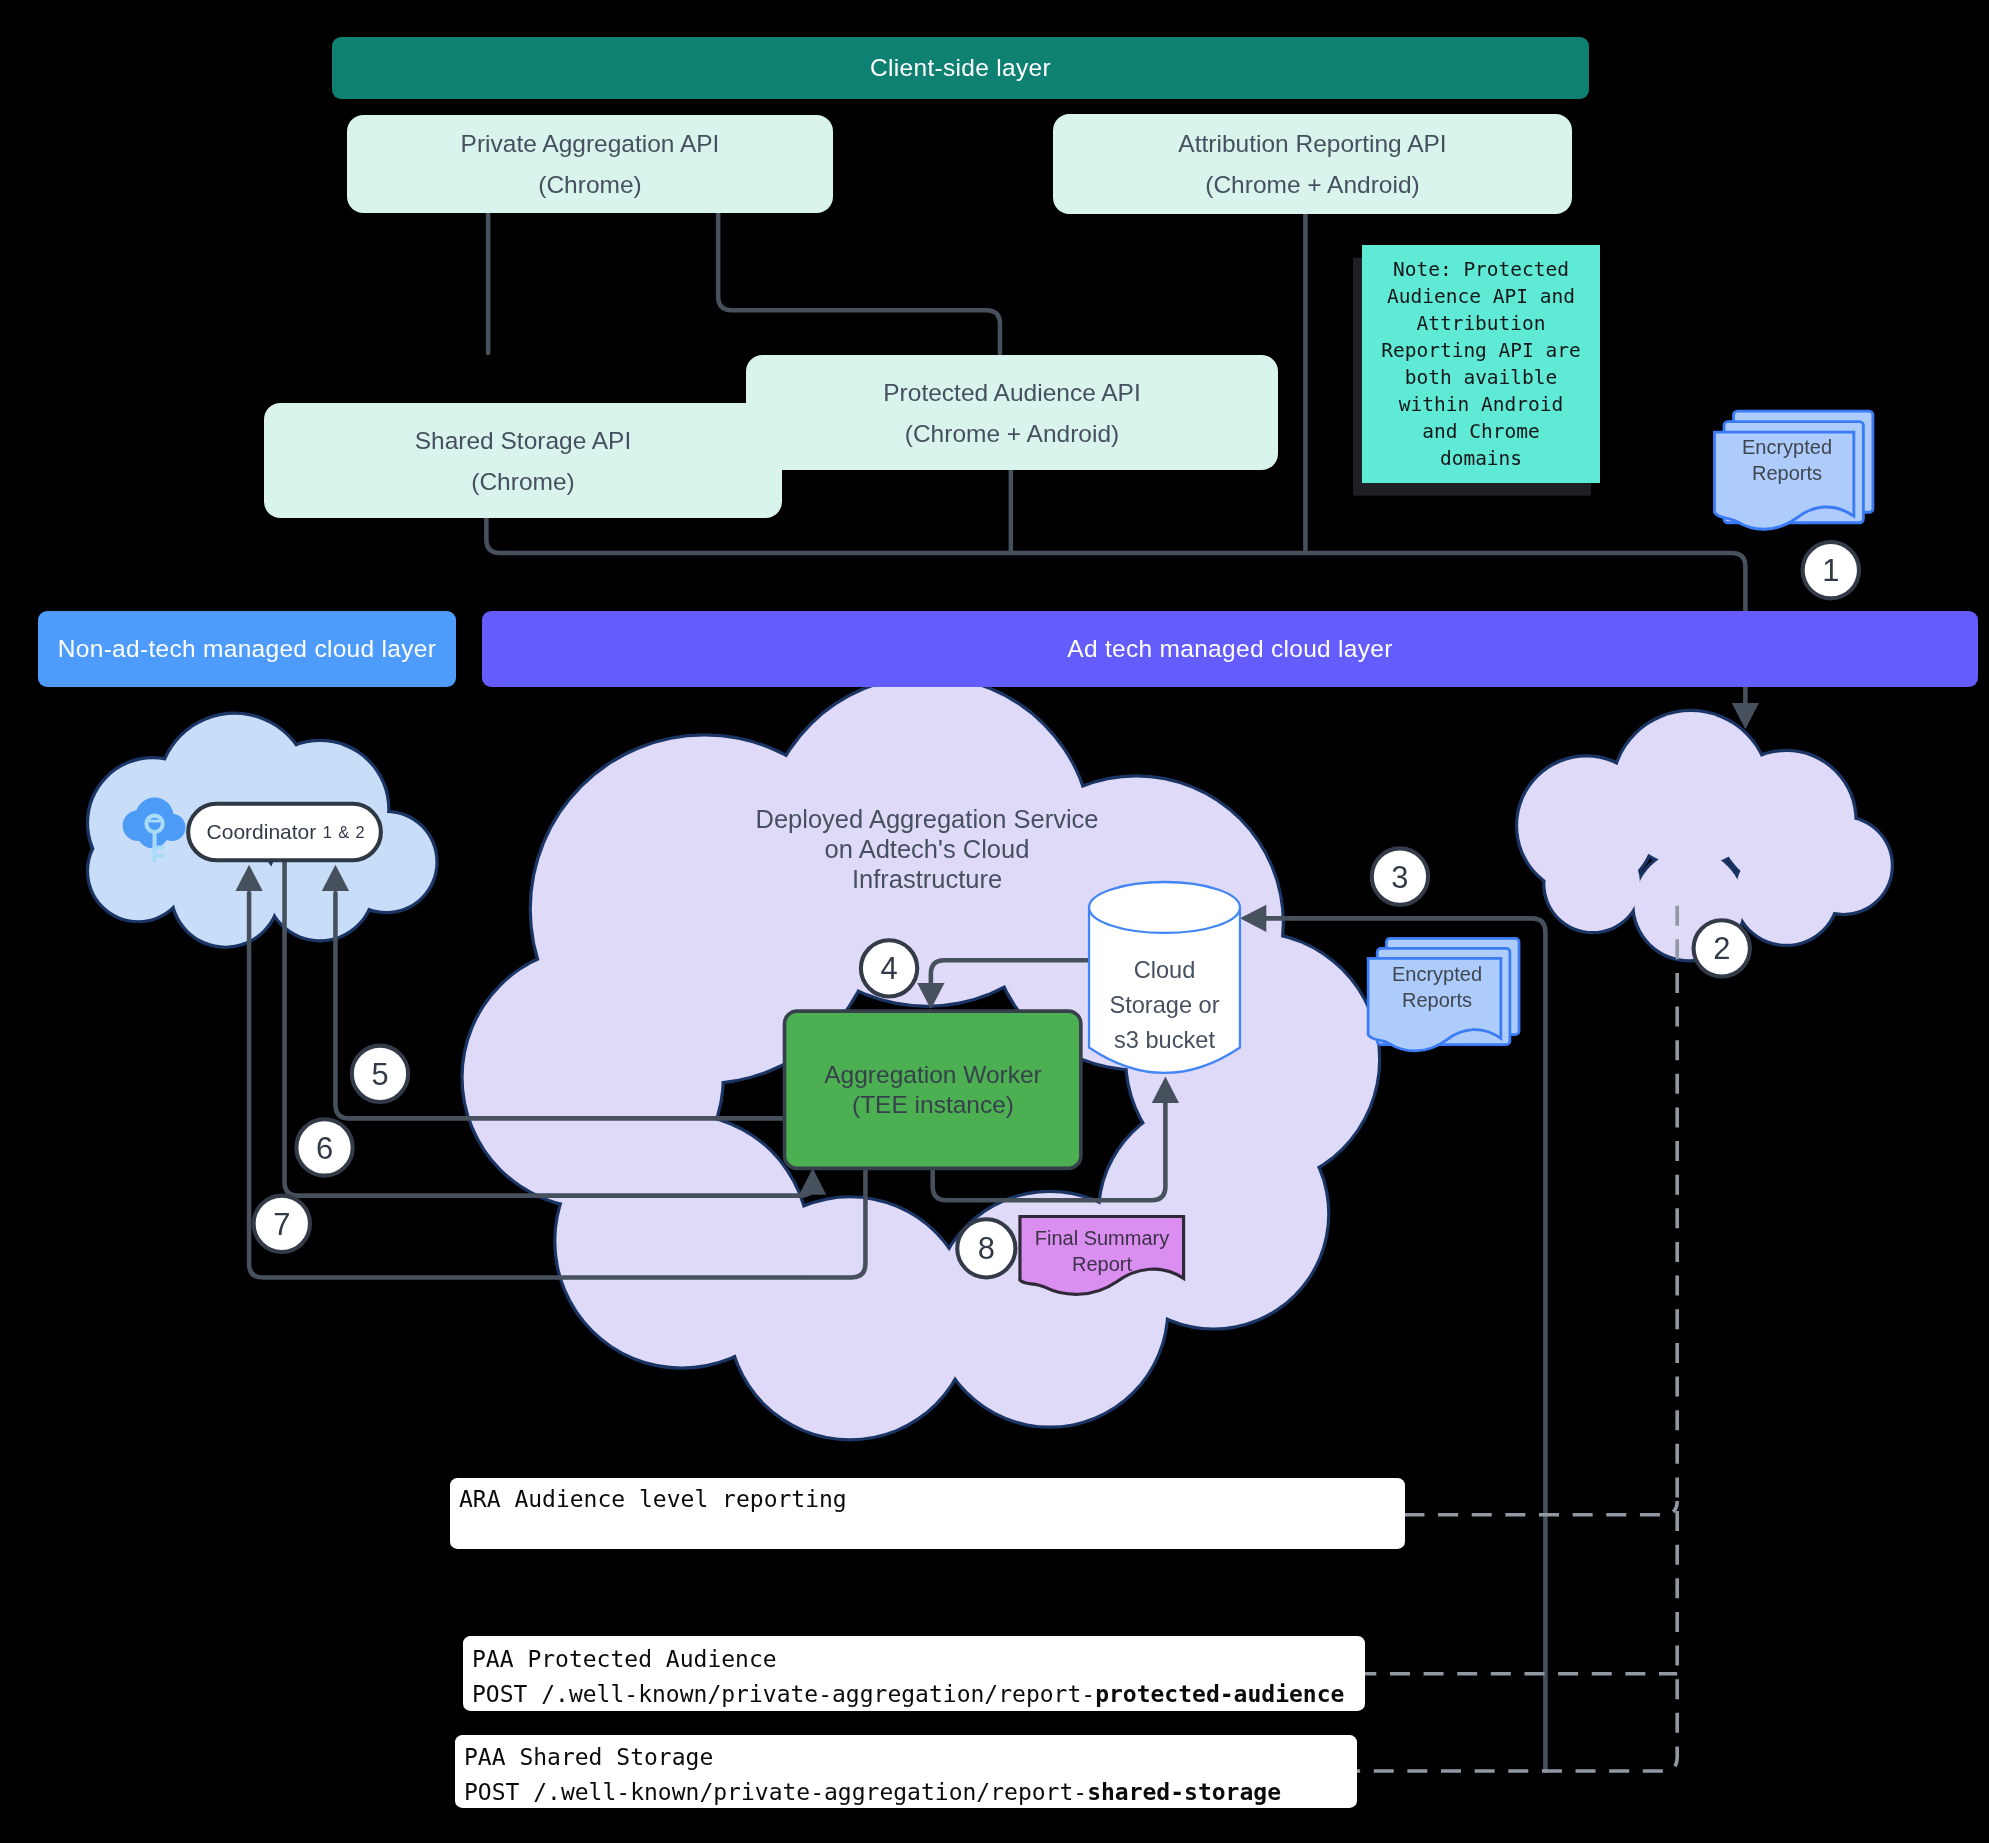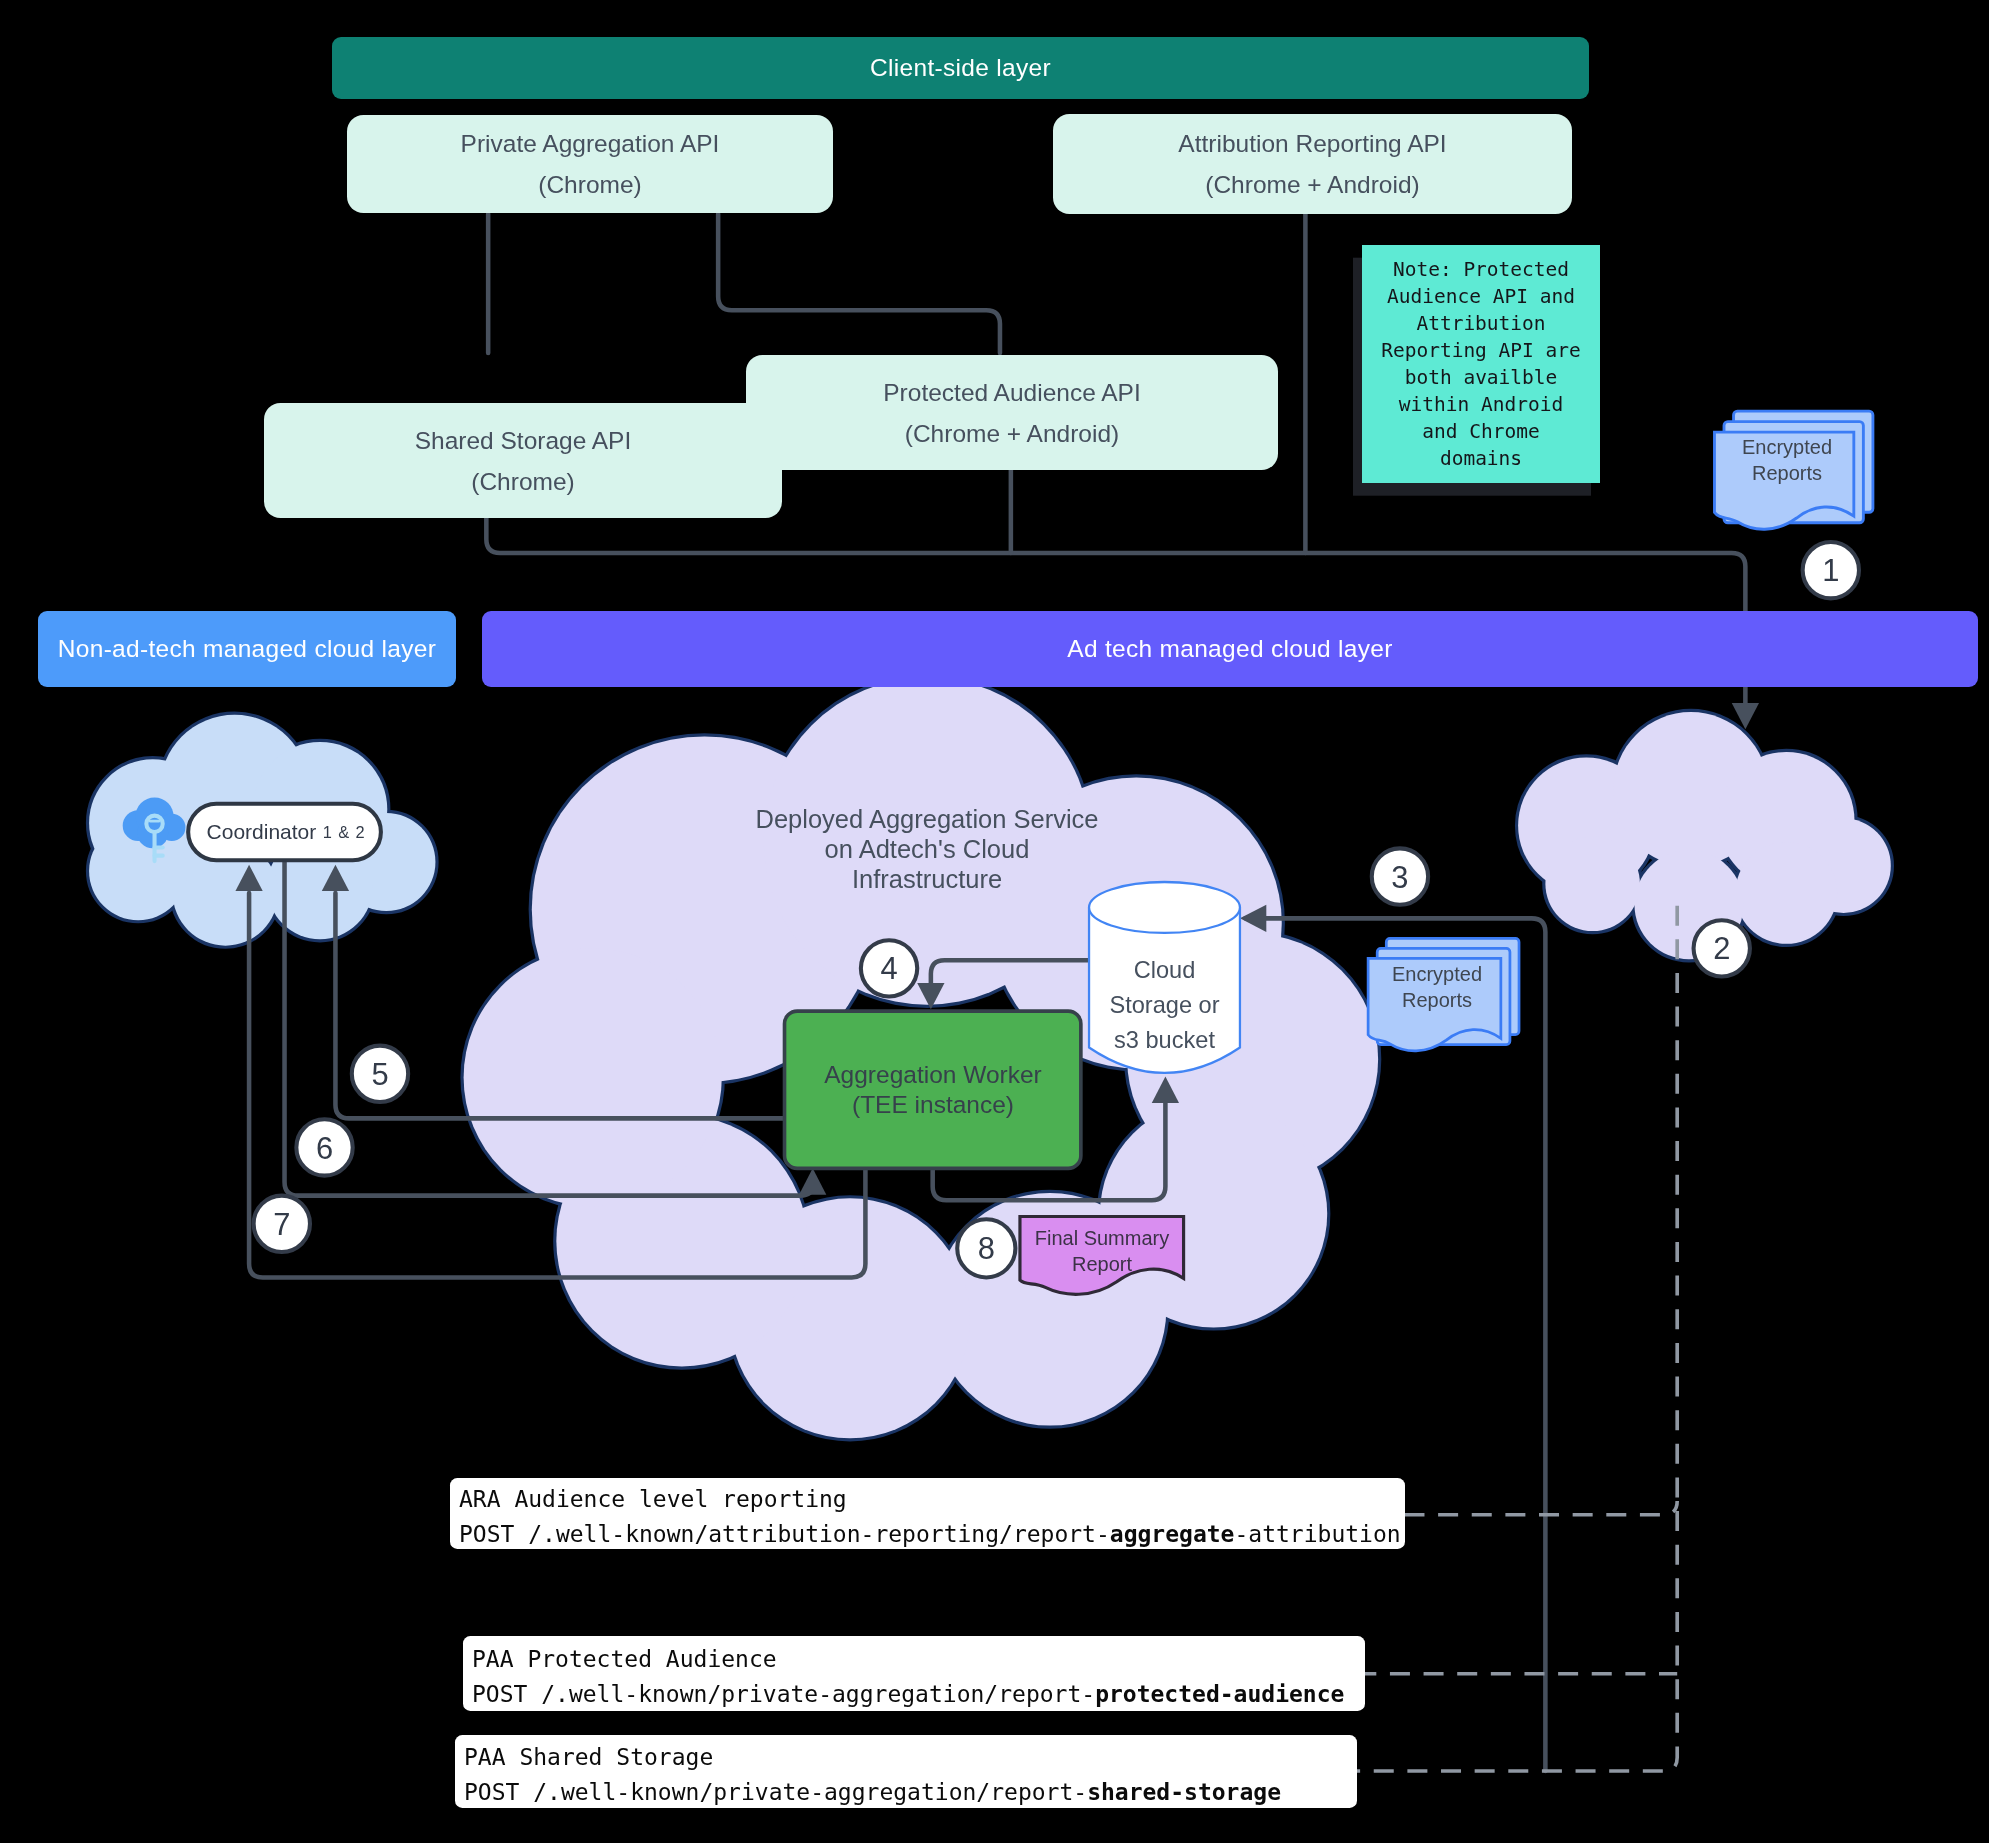--- a/index.html
+++ b/index.html
@@ -296,21 +296,20 @@
     <span>Encrypted</span>
     <span>Reports</span>
   </div>
   <div class="abs center doclabel d-final">
     <span>Final Summary</span>
     <span>Report</span>
   </div>
 
   <div class="abs codebox ep1">
     <div>ARA Audience level reporting</div>
-    <div><span>POST /.well-known/attribution-reporting/report-</span><b>aggregate</b><span>-attribution</span></div>
   </div>
   <div class="abs codebox ep2">
     <div>PAA Protected Audience</div>
     <div><span>POST /.well-known/private-aggregation/report-</span><b>protected-audience</b><span></span></div>
   </div>
   <div class="abs codebox ep3">
     <div>PAA Shared Storage</div>
     <div><span>POST /.well-known/private-aggregation/report-</span><b>shared-storage</b><span></span></div>
   </div>
 

